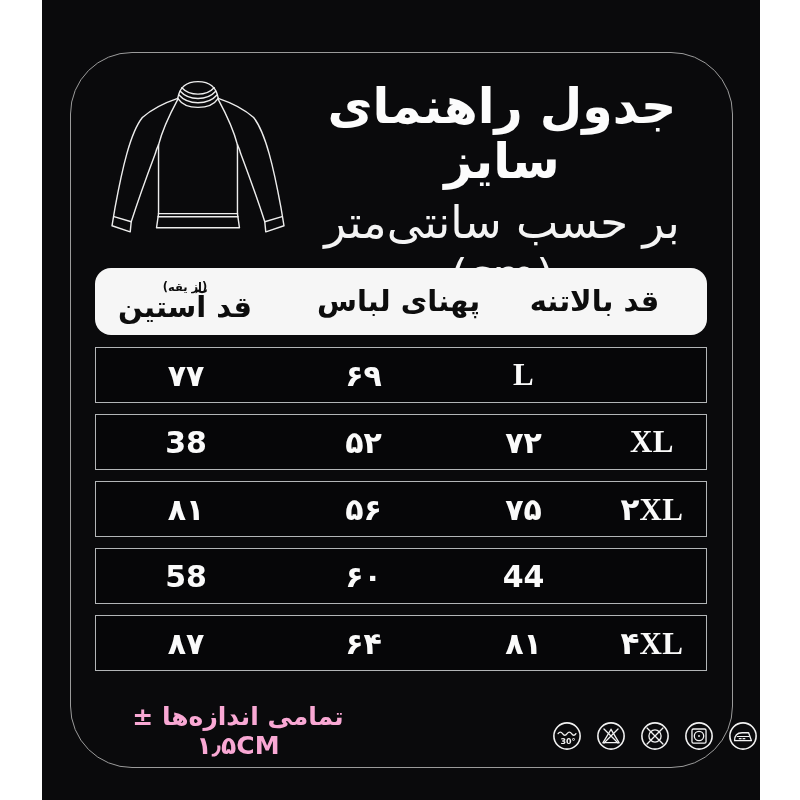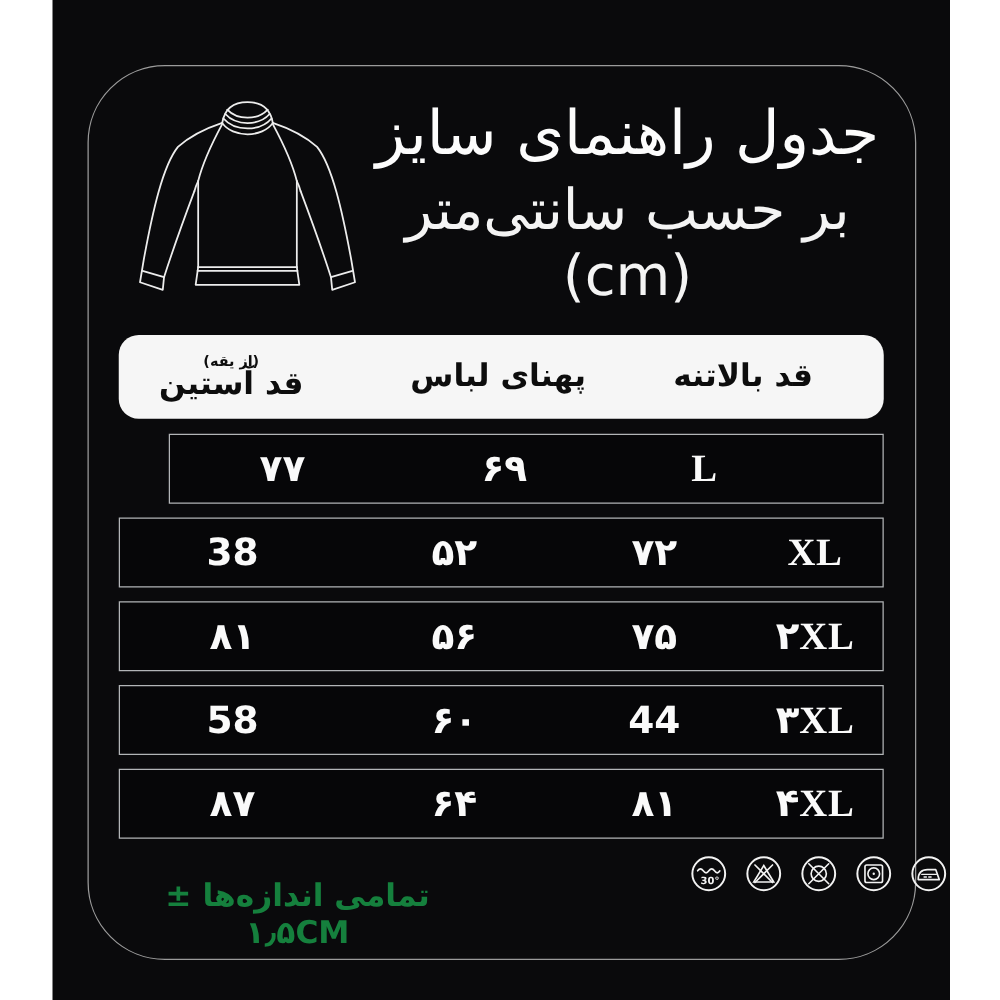--- a/index.html
+++ b/index.html
@@ -14,59 +14,59 @@
   }
   .inner-stroke{
     position:absolute;left:28px;top:52px;width:661px;height:714px;
     border:1px solid #9b9b9b;border-radius:62px;
   }
   
   .garment{position:absolute;left:58px;top:72px;}
   
   .title-block{position:absolute;left:240px;top:80px;width:440px;text-align:center;direction:rtl;}
   .title{
-    color:#fcfcfc;font-size:49px;font-weight:400;line-height:1.12;
+    color:#fcfcfc;font-size:49px;font-weight:700;line-height:1.12;
     font-family:"DejaVu Sans", sans-serif;
   }
   .subtitle{
     color:#f4f4f4;font-size:45px;font-weight:400;margin-top:6px;
   }
   
   .table-area{position:absolute;left:53px;top:268px;width:612px;}
   .grid{
     display:grid;grid-template-columns:180px 175px 145px 112px;
     align-items:center;
   }
   .header-bar{
     background:#f6f6f6;border-radius:16px;height:67px;gap:36px;
   }
   .hcell{text-align:center;color:#0d0d0d;direction:rtl;}
-  .hlabel{font-size:25px;font-weight:700;line-height:1.05;display:block;}
+  .hlabel{font-size:29px;font-weight:700;line-height:1.05;display:block;}
   .hnote{font-size:11.5px;font-weight:700;display:block;margin-bottom:-2px;}
   .row{
     height:54px;margin-top:11px;
     border:1.5px solid #b2b5b7;background:#060608;
   }
-  .row.first{margin-top:12px;margin-left:40px;}
+  .row.first{margin-top:12px;}
   .cell{
     text-align:center;color:#fafafa;font-size:30px;font-weight:700;
     direction:rtl;
   }
   .size-cell{
     direction:ltr;
     font-family:"Liberation Serif","DejaVu Sans", serif;
     font-size:31px;font-weight:700;letter-spacing:.5px;
   }
   
   .footer-note{
     position:absolute;left:60px;top:702px;width:272px;
-    color:#15803d;font-size:25px;font-weight:600;direction:rtl;text-align:center;
+    color:#f9a8d4;font-size:25px;font-weight:600;direction:rtl;text-align:center;
   }
   .care-icons{
-    position:absolute;left:510px;top:684px;display:flex;gap:14px;align-items:center;
+    position:absolute;left:510px;top:721px;display:flex;gap:14px;align-items:center;
   }
   .care-icons svg{display:block;}
 </style>
 </head>
 <body>
 
 <div class="card">
   <div class="inner-stroke"></div>
 
   <svg class="garment" width="196" height="172" viewBox="0 0 190 170" fill="none" stroke="#ededed" stroke-width="1.4" stroke-linejoin="round" stroke-linecap="round">
@@ -133,21 +133,20 @@
       <div class="cell">۸۱</div>
       <div class="cell">۵۶</div>
       <div class="cell">۷۵</div>
       <div class="cell size-cell">۲XL</div>
     </div>
 
     <div class="grid row">
       <div class="cell">58</div>
       <div class="cell">۶۰</div>
       <div class="cell">44</div>
-      <div class="cell size-cell">۳XL</div>
     </div>
 
     <div class="grid row">
       <div class="cell">۸۷</div>
       <div class="cell">۶۴</div>
       <div class="cell">۸۱</div>
       <div class="cell size-cell">۴XL</div>
     </div>
 
   </div>

